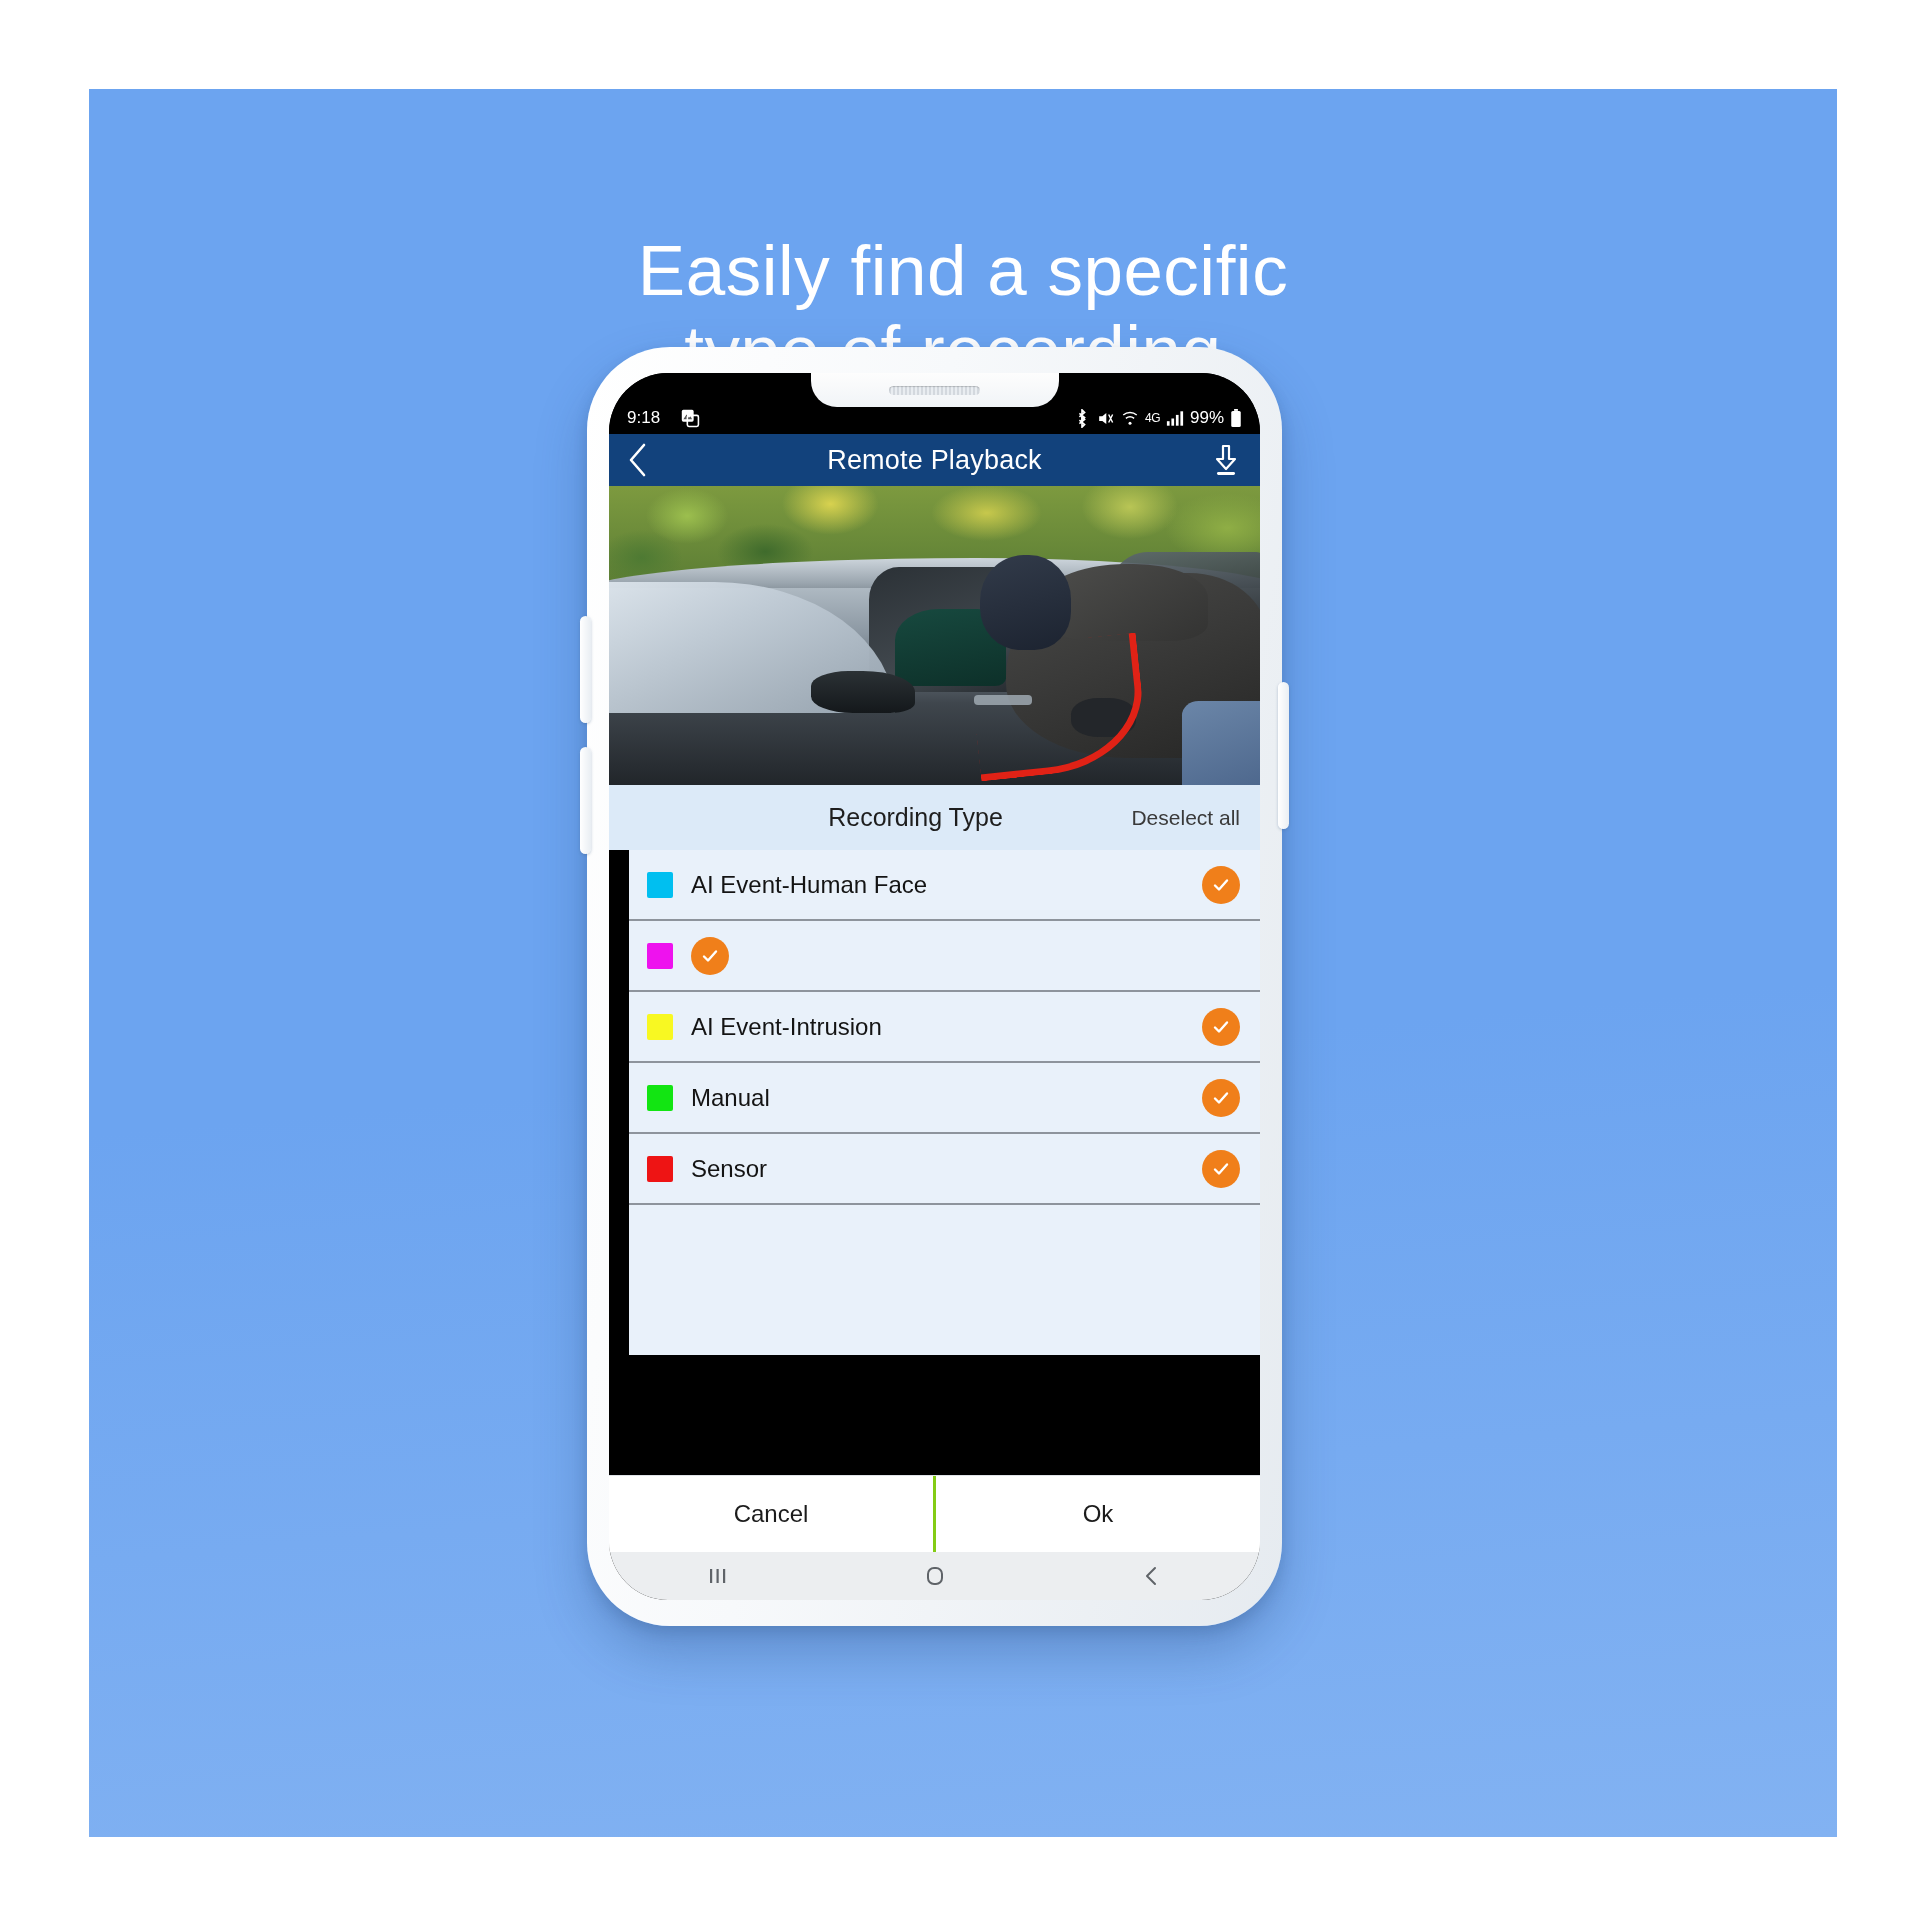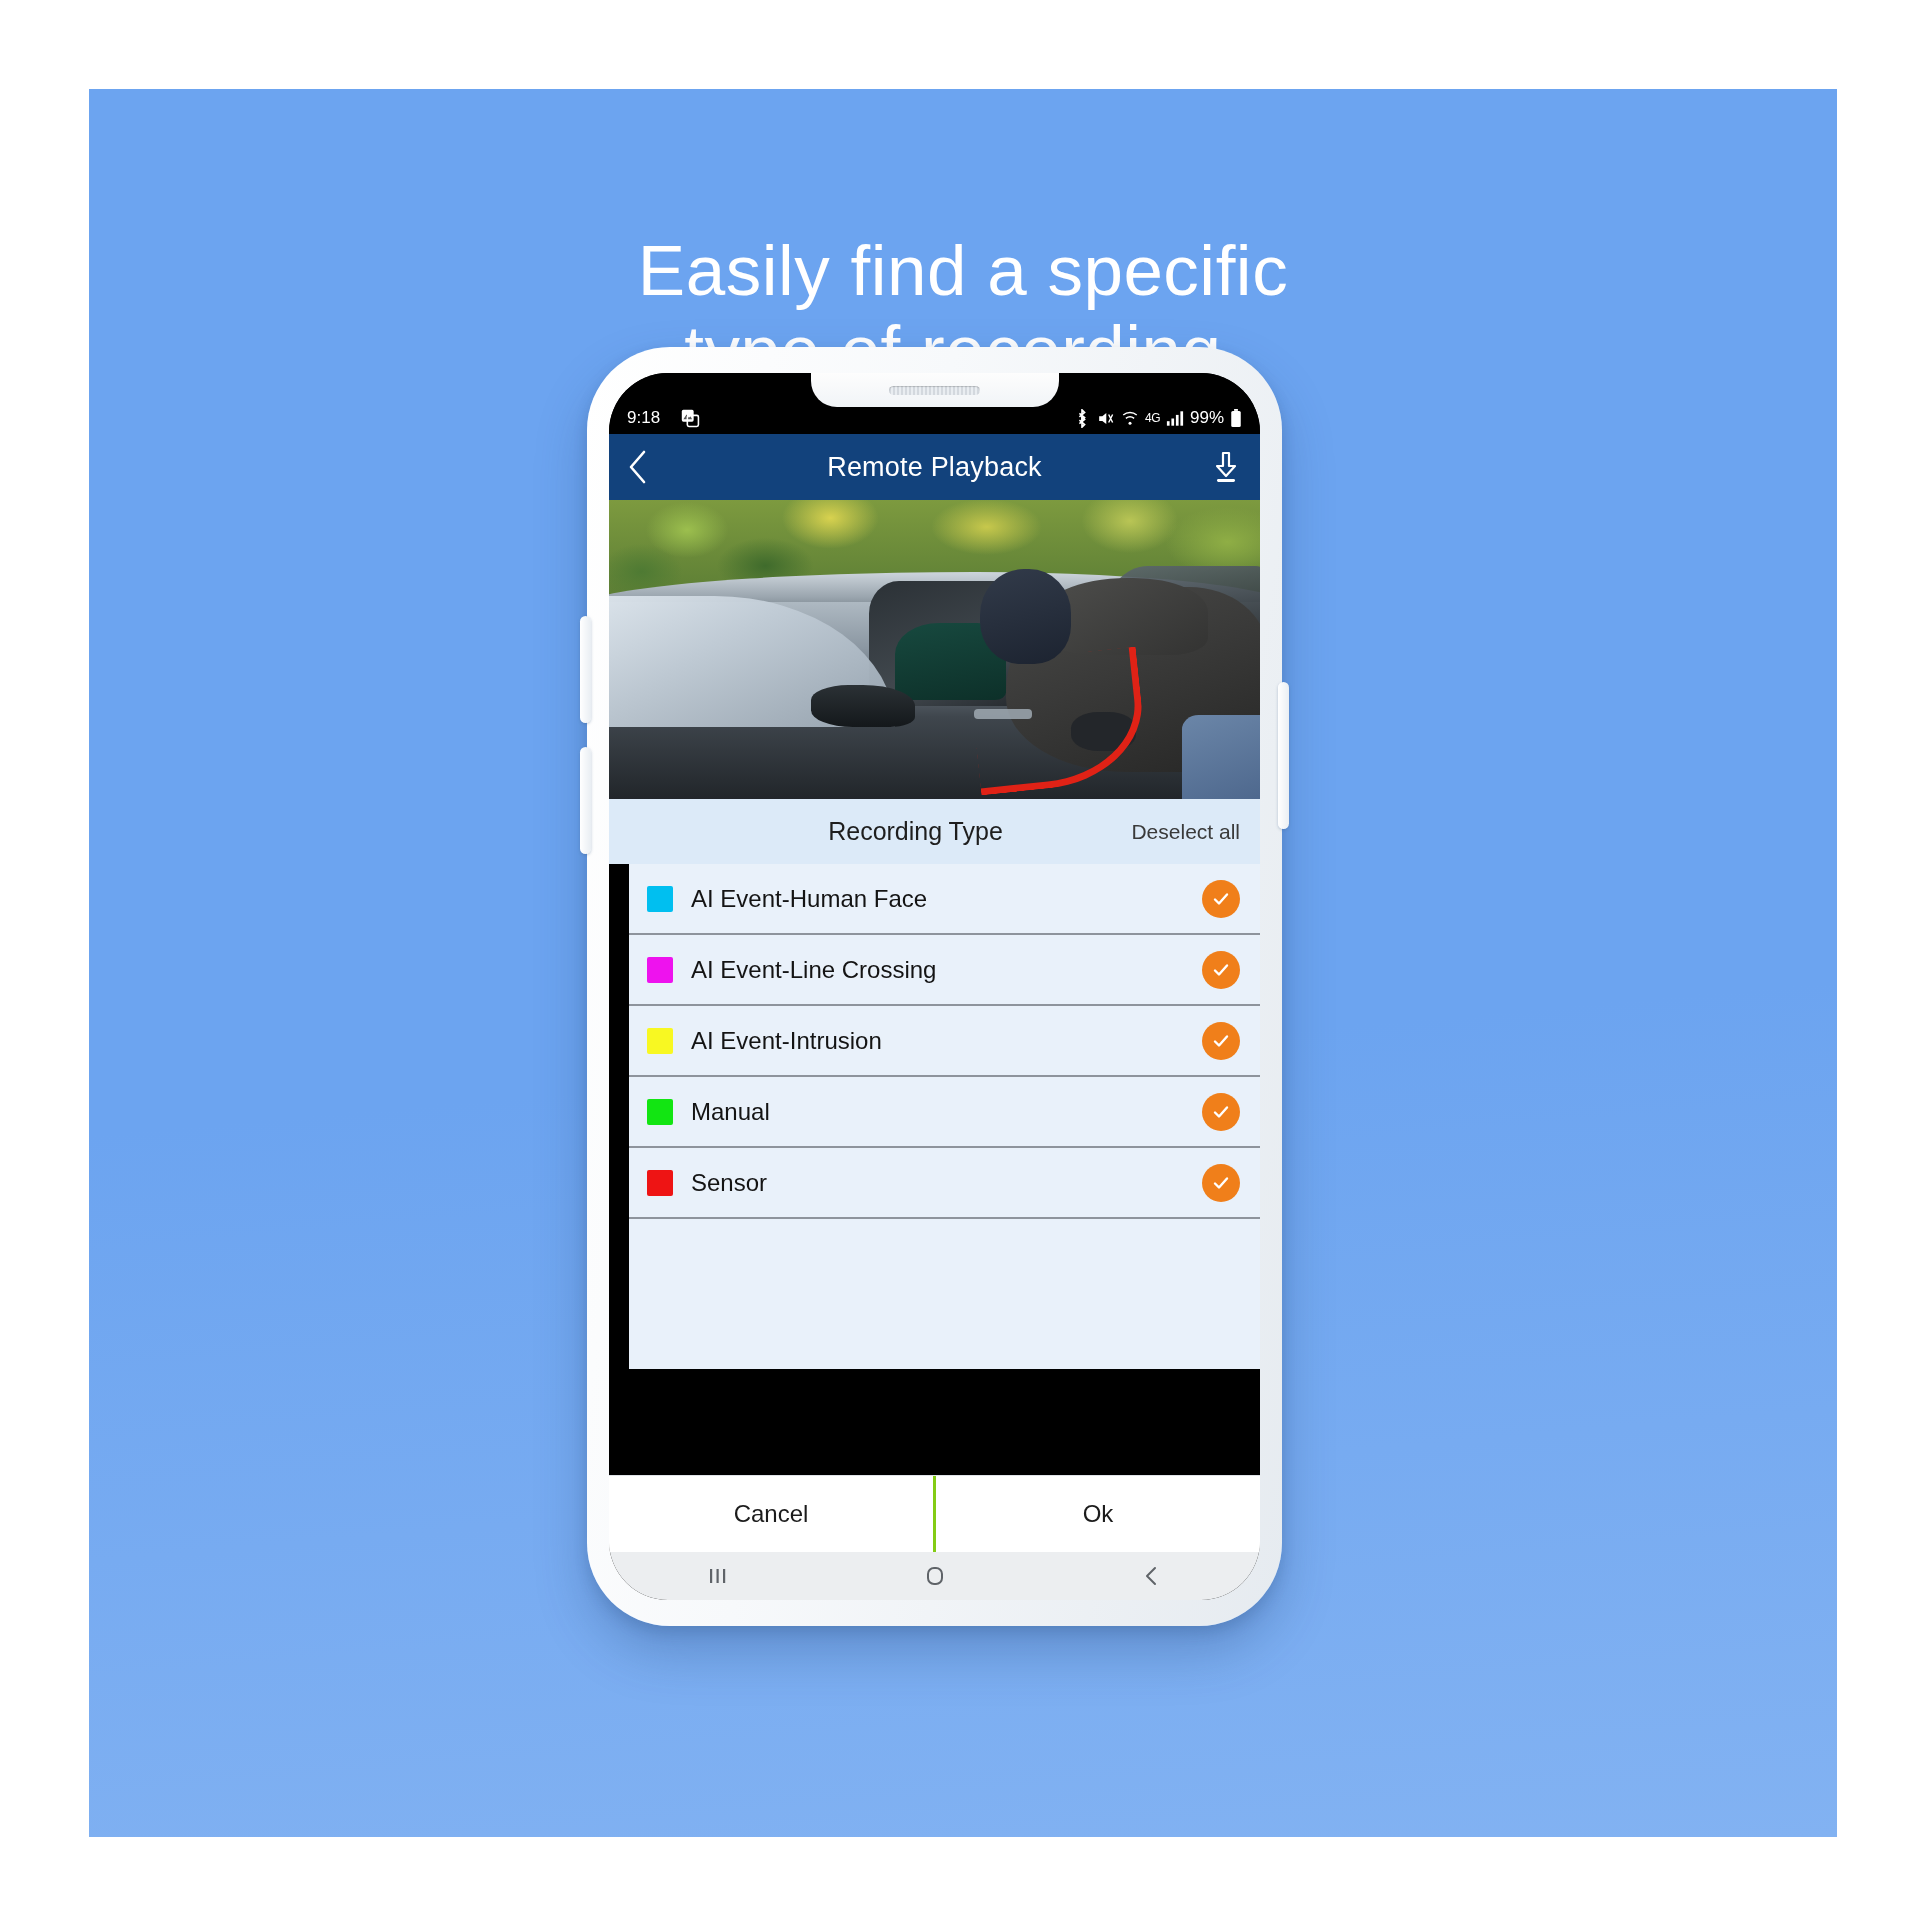--- a/index.html
+++ b/index.html
@@ -108,21 +108,21 @@
     font-size: 17px;
     z-index: 30;
   }
   #status-left { display: flex; align-items: center; gap: 21px; }
   #status-right { display: flex; align-items: center; gap: 6px; font-size: 17px; }
   .sb-icon { display: inline-flex; align-items: center; }
 
   
   #app-bar {
     position: relative;
-    height: 66px;
+    height: 52px;
     background: #12427c;
     display: flex;
     align-items: center;
     padding: 12px 18px;
     color: #ffffff;
   }
   #back-button { width: 40px; display: flex; align-items: center; justify-content: flex-start; }
   #app-bar-title {
     flex: 1;
     text-align: center;
@@ -471,21 +471,20 @@
             <span class="row-swatch" style="background: rgb(0, 191, 240);"></span>
             <span class="row-label">AI Event-Human Face</span>
             <span class="row-check" style="background: rgb(240, 127, 26);">
               <svg width="24" height="24" viewBox="0 0 24 24">
                 <path d="M6 12.5 L10 16.5 L18 7.5" fill="none" stroke="#fff" stroke-width="2.4" stroke-linecap="round" stroke-linejoin="round"></path>
               </svg>
             </span>
           </div>
           <div class="list-row">
             <span class="row-swatch" style="background: rgb(238, 18, 238);"></span>
-            <span class="row-label">AI Event-Line Crossing</span>
             <span class="row-check" style="background: rgb(240, 127, 26);">
               <svg width="24" height="24" viewBox="0 0 24 24">
                 <path d="M6 12.5 L10 16.5 L18 7.5" fill="none" stroke="#fff" stroke-width="2.4" stroke-linecap="round" stroke-linejoin="round"></path>
               </svg>
             </span>
           </div>
           <div class="list-row">
             <span class="row-swatch" style="background: rgb(248, 248, 34);"></span>
             <span class="row-label">AI Event-Intrusion</span>
             <span class="row-check" style="background: rgb(240, 127, 26);">

